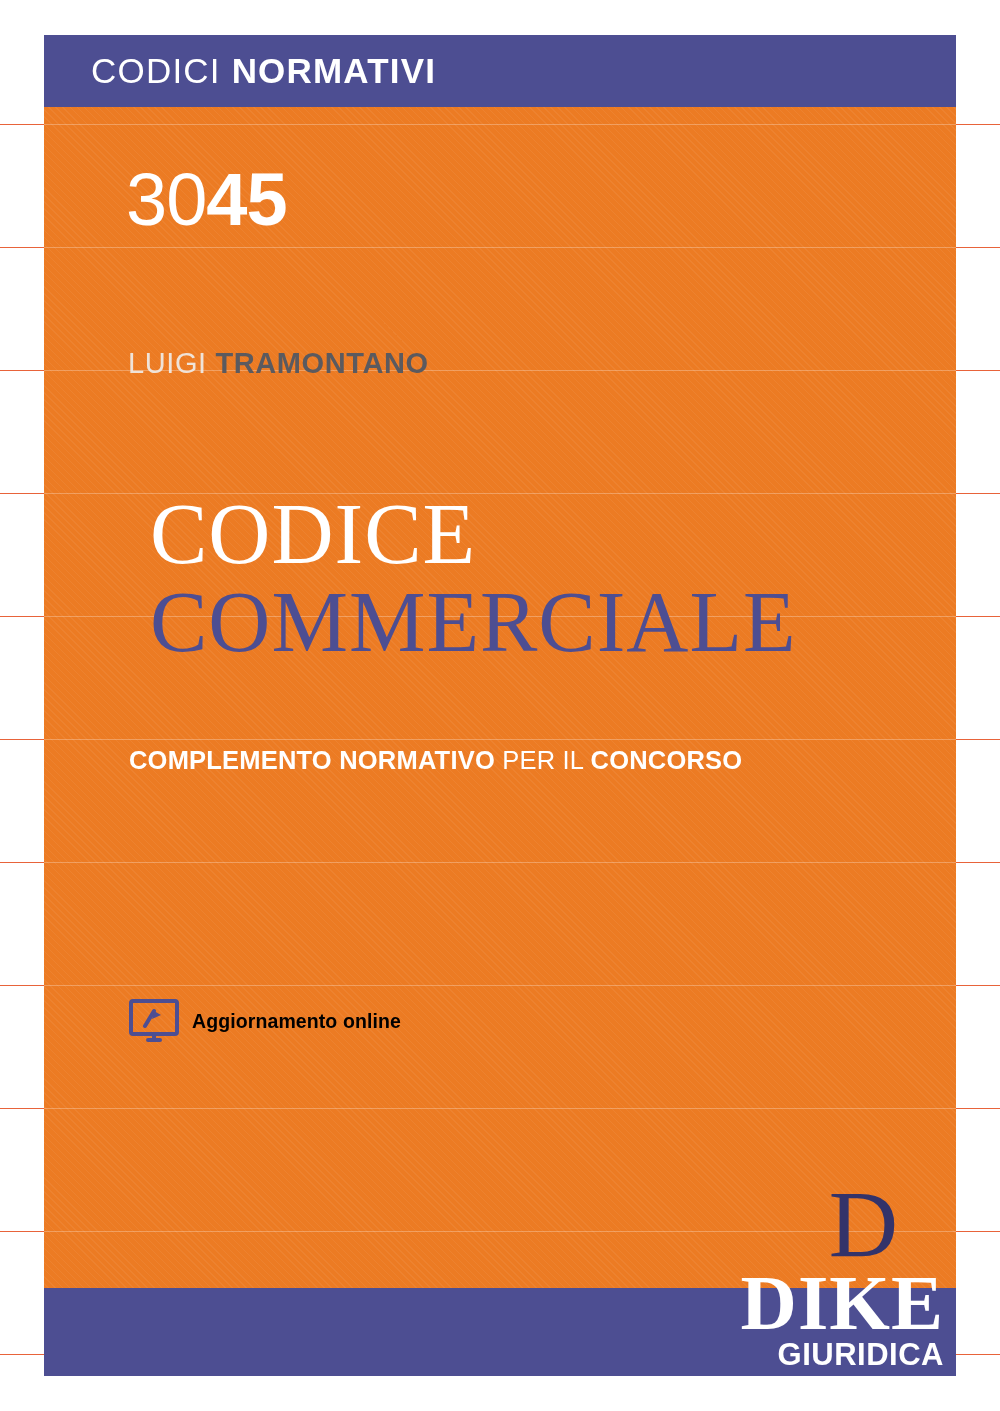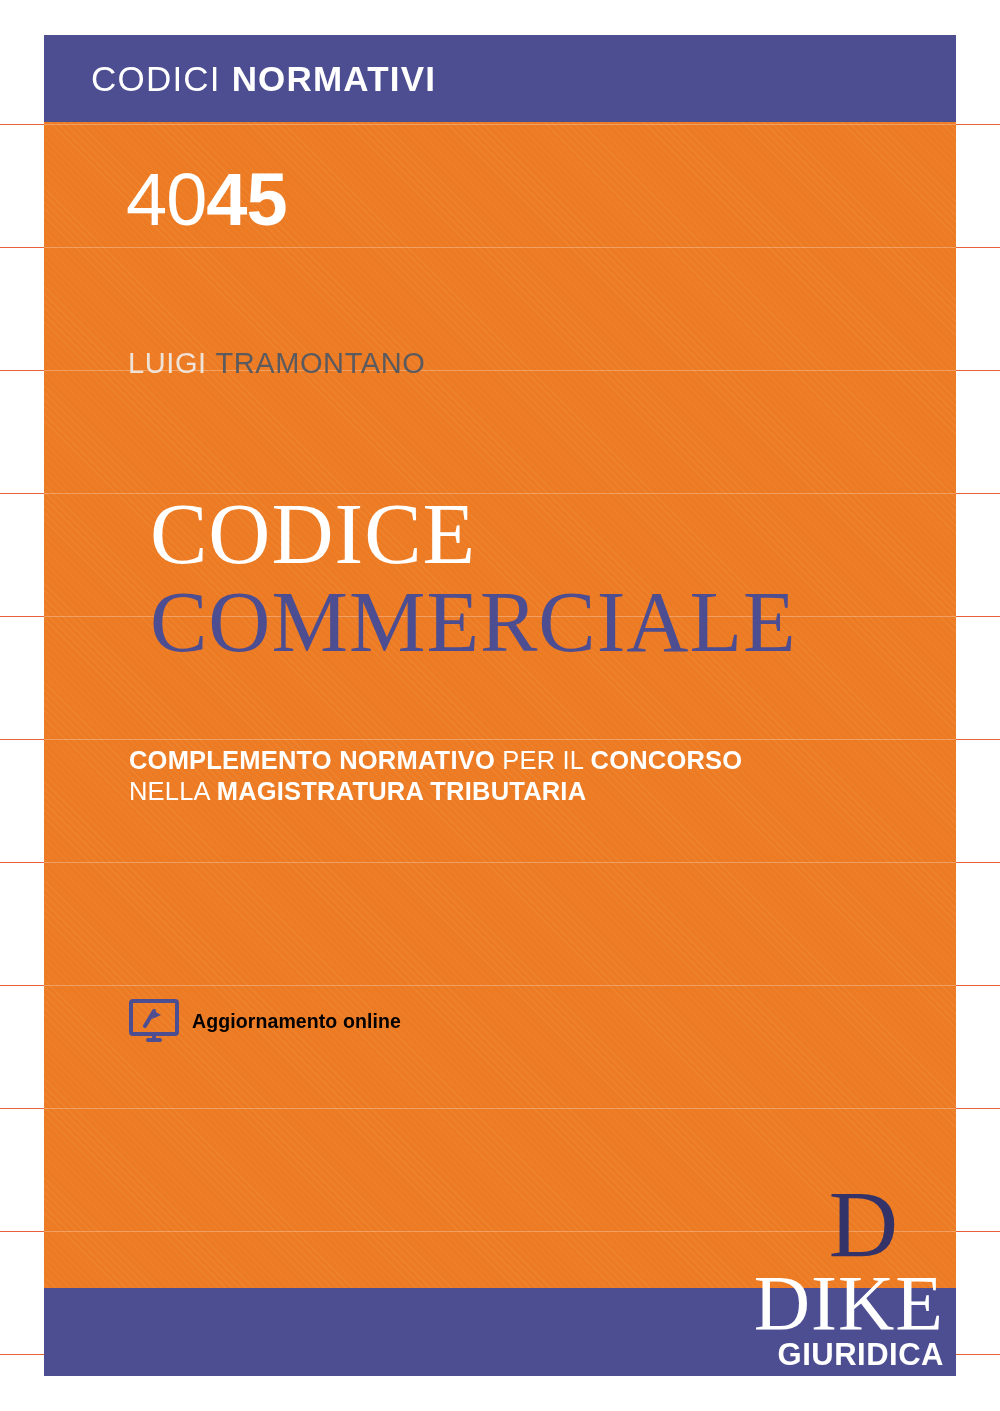--- a/index.html
+++ b/index.html
@@ -59,21 +59,21 @@
     height: 1px;
     background: rgba(255,255,255,0.28);
   }
 
   
   #series-bar {
     position: absolute;
     left: 0;
     top: 0;
     width: 912px;
-    height: 87px;
+    height: 72px;
     background: #4d4e92;
     display: flex;
     align-items: center;
   }
   #series-title {
     color: #ffffff;
     font-size: 35px;
     letter-spacing: 1.2px;
     margin-left: 47px;
     white-space: nowrap;
@@ -102,21 +102,21 @@
     font-size: 29px;
     letter-spacing: 0.6px;
     color: #f4f1ee;
   }
   #author .first {
     font-weight: 300;
     color: #f0ece8;
     opacity: 0.92;
   }
   #author .last {
-    font-weight: 400;
+    font-weight: 700;
     color: #5b5a5f;
   }
 
   
   #title-block {
     position: absolute;
     left: 84px;
     top: 455px;
     width: 800px;
     margin-left: 22px;
@@ -194,21 +194,21 @@
     font-weight: 400;
     letter-spacing: 0px;
     color: #33336a;
     display: block;
     margin-right: 46px;
   }
   #publisher .logo-name {
     font-family: "Liberation Serif", serif;
     font-size: 78px;
     line-height: 70px;
-    font-weight: 400;
+    font-weight: 700;
     letter-spacing: 1px;
     color: #ffffff;
     display: block;
     margin-top: 2px;
   }
   #publisher .logo-sub {
     font-size: 31px;
     line-height: 34px;
     font-weight: 700;
     letter-spacing: 0.5px;
@@ -246,32 +246,31 @@
     <div class="cover-band" style="top:950px"></div>
     <div class="cover-band" style="top:1073px"></div>
     <div class="cover-band" style="top:1196px"></div>
 
     <div id="cover-texture"></div>
 
     <div id="series-bar">
       <div id="series-title"><span class="light">CODICI </span><b>NORMATIVI</b></div>
     </div>
 
-    <div id="year"><span class="thin">40</span><span class="bold">45</span></div>
+    <div id="year"><span class="thin">30</span><span class="bold">45</span></div>
 
     <div id="author"><span class="first">LUIGI </span><span class="last">TRAMONTANO</span></div>
 
     <div id="title-block">
       <div class="title-line">CODICE</div>
       <div class="title-line accent">COMMERCIALE</div>
     </div>
 
     <div id="subtitle">
       <div><b>COMPLEMENTO NORMATIVO </b><span class="reg">PER IL </span><b>CONCORSO</b></div>
-      <div><span class="reg">NELLA </span><b>MAGISTRATURA TRIBUTARIA</b></div>
     </div>
 
     <div id="online-badge">
       <span class="badge-icon">
         <svg width="52" height="46" viewBox="0 0 52 46" xmlns="http://www.w3.org/2000/svg">
           <rect x="3" y="3" width="46" height="33" rx="2" fill="none" stroke="#4d4e92" stroke-width="4"></rect>
           <path d="M20 42 h12" stroke="#4d4e92" stroke-width="4" stroke-linecap="round"></path>
           <path d="M26 36 v6" stroke="#4d4e92" stroke-width="4"></path>
           <path d="M17 28 L26 13" stroke="#4d4e92" stroke-width="4" stroke-linecap="round"></path>
           <path d="M26 13 l7 4 l-9 4 z" fill="#4d4e92"></path>

